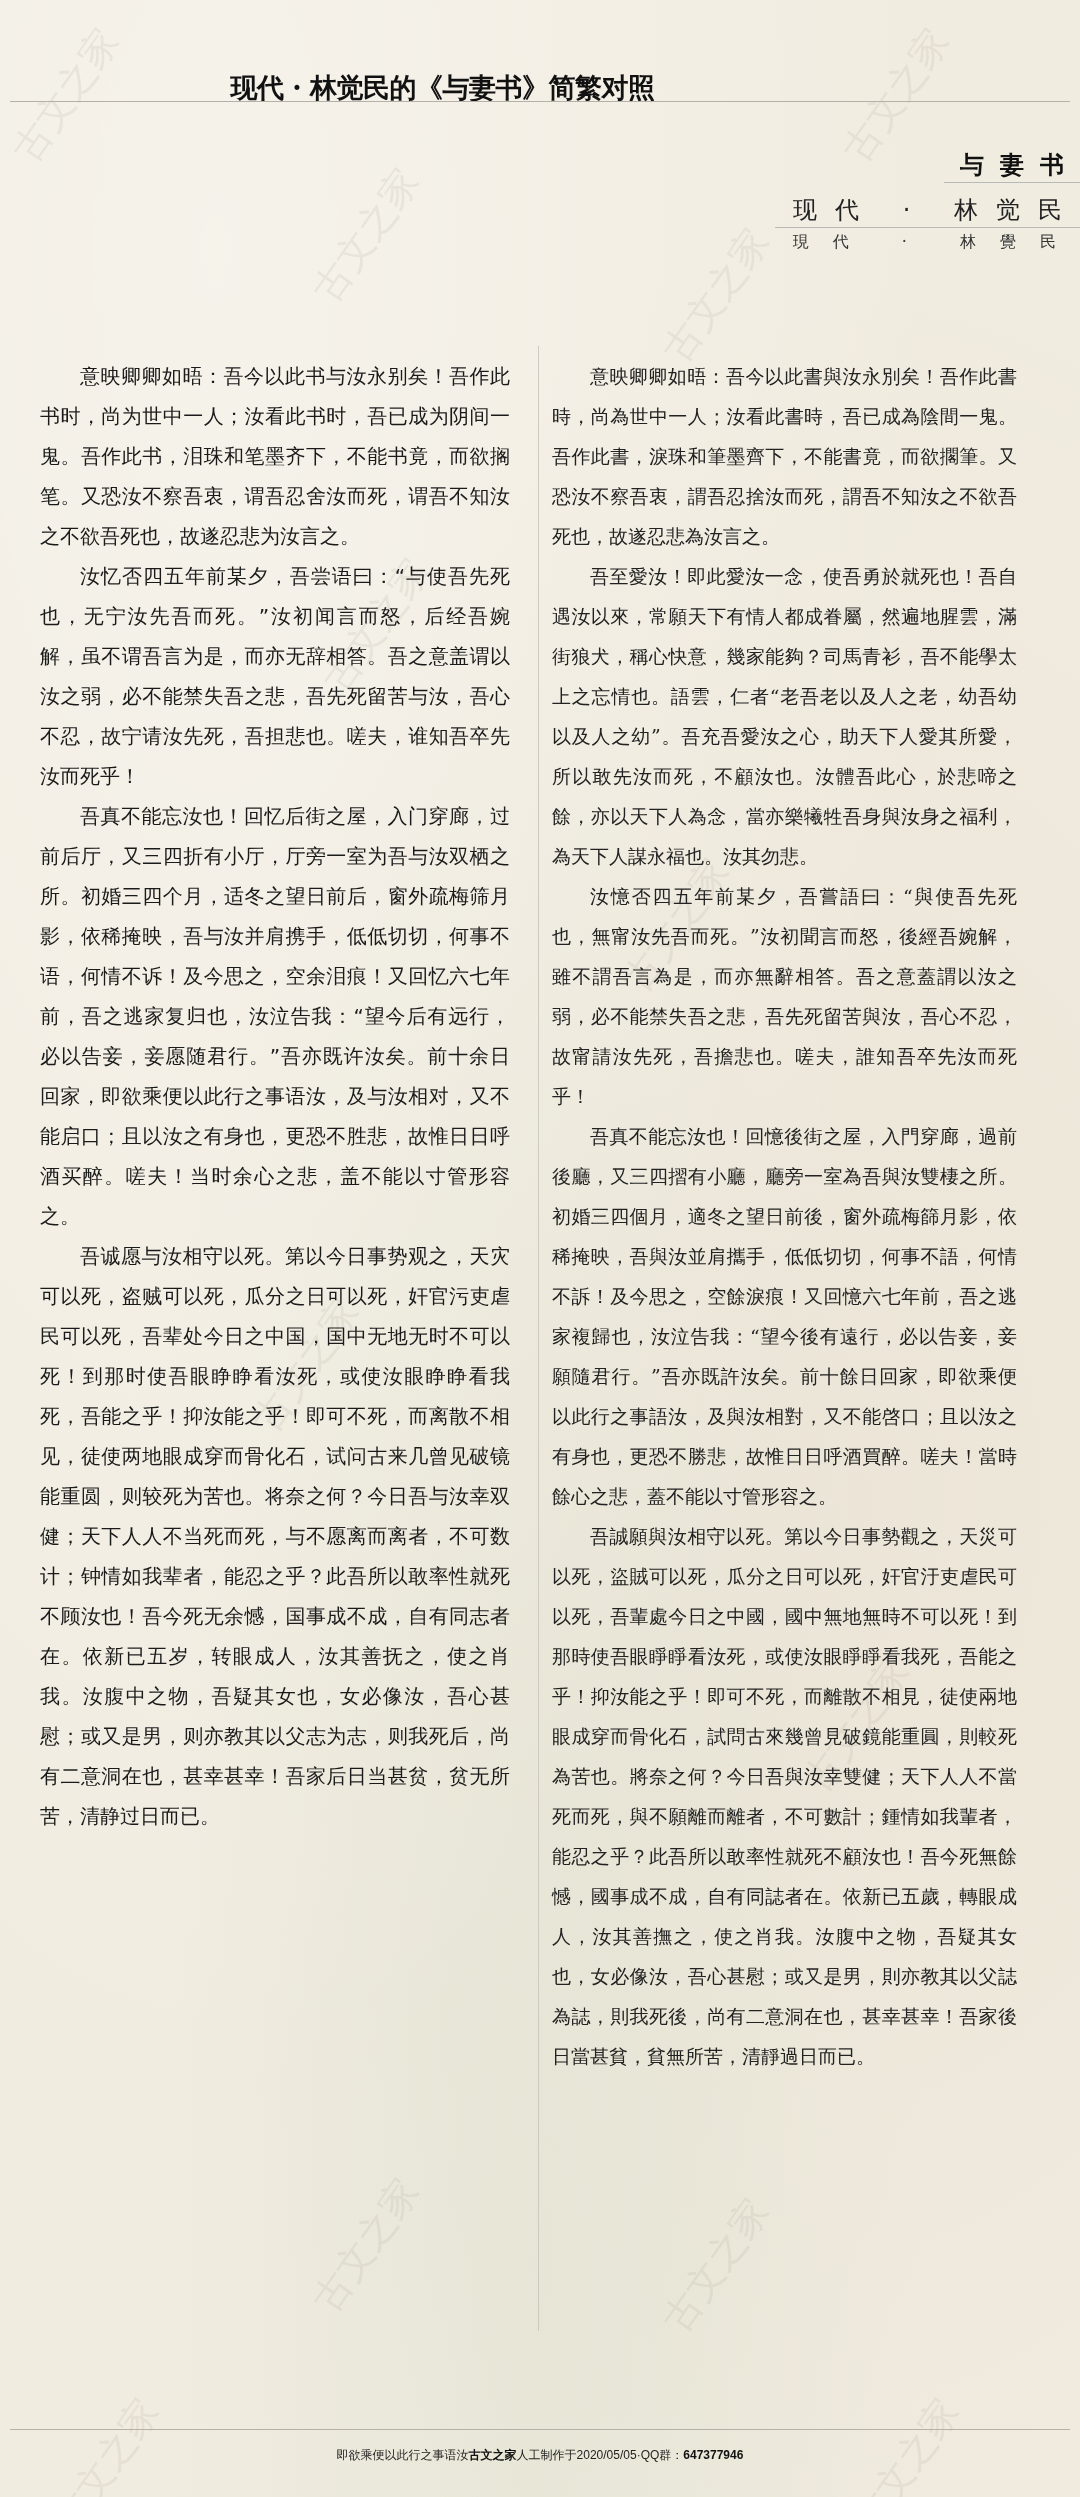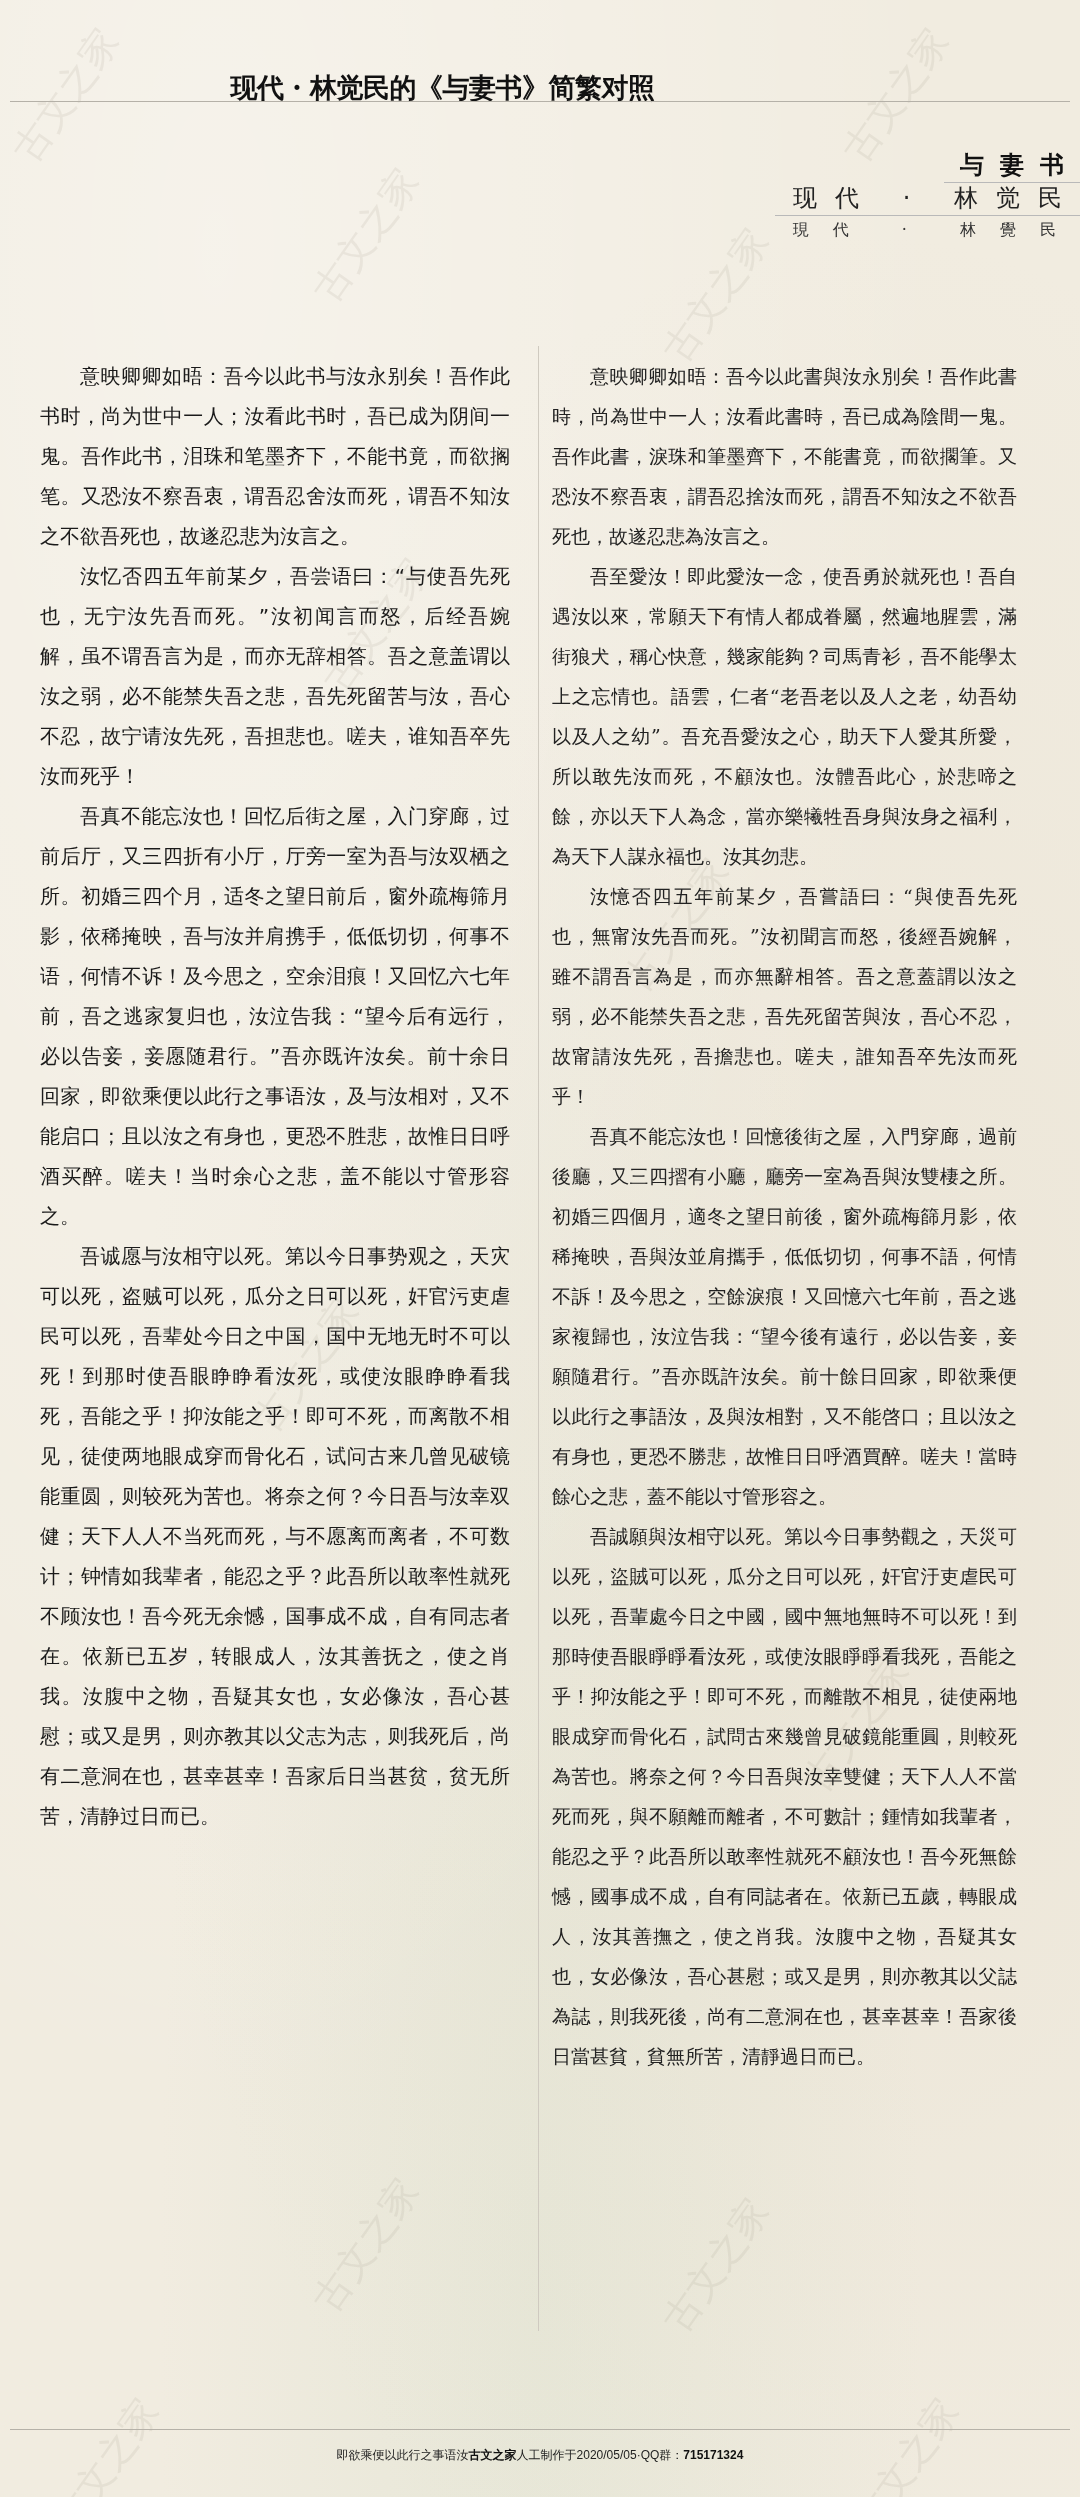--- a/index.html
+++ b/index.html
@@ -35,21 +35,21 @@
     font-family: "DejaVu Sans", sans-serif; font-weight: bold;
     font-size: 24px; letter-spacing: 16px; padding-left: 16px;
     border-bottom: 1.5px solid #b9b9b9; padding-bottom: 2px; line-height: 30px;
   }
   .title-t {
     font-family: "DejaVu Serif", serif;
     font-size: 19px; letter-spacing: 20px; padding-left: 20px; margin-top: 4px;
     color: #222;
   }
   .author-s {
-    display: inline-block; 
+    display: inline-block; margin-top: 12px;
     font-family: "DejaVu Sans", sans-serif;
     font-size: 24px; letter-spacing: 18px; padding-left: 18px;
     border-bottom: 1.5px solid #b9b9b9; padding-bottom: 2px; line-height: 30px;
     color: #222;
   }
   .author-t {
     font-family: "DejaVu Serif", serif;
     font-size: 16px; letter-spacing: 24px; padding-left: 24px; margin-top: 4px;
     color: #333;
   }
@@ -131,14 +131,14 @@
   <p>意映卿卿如晤：吾今以此書與汝永別矣！吾作此書時，尚為世中一人；汝看此書時，吾已成為陰間一鬼。吾作此書，淚珠和筆墨齊下，不能書竟，而欲擱筆。又恐汝不察吾衷，謂吾忍捨汝而死，謂吾不知汝之不欲吾死也，故遂忍悲為汝言之。</p>
   <p>吾至愛汝！即此愛汝一念，使吾勇於就死也！吾自遇汝以來，常願天下有情人都成眷屬，然遍地腥雲，滿街狼犬，稱心快意，幾家能夠？司馬青衫，吾不能學太上之忘情也。語雲，仁者“老吾老以及人之老，幼吾幼以及人之幼”。吾充吾愛汝之心，助天下人愛其所愛，所以敢先汝而死，不顧汝也。汝體吾此心，於悲啼之餘，亦以天下人為念，當亦樂犧牲吾身與汝身之福利，為天下人謀永福也。汝其勿悲。</p>
   <p>汝憶否四五年前某夕，吾嘗語曰：“與使吾先死也，無甯汝先吾而死。”汝初聞言而怒，後經吾婉解，雖不謂吾言為是，而亦無辭相答。吾之意蓋謂以汝之弱，必不能禁失吾之悲，吾先死留苦與汝，吾心不忍，故甯請汝先死，吾擔悲也。嗟夫，誰知吾卒先汝而死乎！</p>
   <p>吾真不能忘汝也！回憶後街之屋，入門穿廊，過前後廳，又三四摺有小廳，廳旁一室為吾與汝雙棲之所。初婚三四個月，適冬之望日前後，窗外疏梅篩月影，依稀掩映，吾與汝並肩攜手，低低切切，何事不語，何情不訴！及今思之，空餘淚痕！又回憶六七年前，吾之逃家複歸也，汝泣告我：“望今後有遠行，必以告妾，妾願隨君行。”吾亦既許汝矣。前十餘日回家，即欲乘便以此行之事語汝，及與汝相對，又不能啓口；且以汝之有身也，更恐不勝悲，故惟日日呼酒買醉。嗟夫！當時餘心之悲，蓋不能以寸管形容之。</p>
   <p>吾誠願與汝相守以死。第以今日事勢觀之，天災可以死，盜賊可以死，瓜分之日可以死，奸官汙吏虐民可以死，吾輩處今日之中國，國中無地無時不可以死！到那時使吾眼睜睜看汝死，或使汝眼睜睜看我死，吾能之乎！抑汝能之乎！即可不死，而離散不相見，徒使兩地眼成穿而骨化石，試問古來幾曾見破鏡能重圓，則較死為苦也。將奈之何？今日吾與汝幸雙健；天下人人不當死而死，與不願離而離者，不可數計；鍾情如我輩者，能忍之乎？此吾所以敢率性就死不顧汝也！吾今死無餘憾，國事成不成，自有同誌者在。依新已五歲，轉眼成人，汝其善撫之，使之肖我。汝腹中之物，吾疑其女也，女必像汝，吾心甚慰；或又是男，則亦教其以父誌為誌，則我死後，尚有二意洞在也，甚幸甚幸！吾家後日當甚貧，貧無所苦，清靜過日而已。</p>
 </div>
 
 <div class="hr-bottom"></div>
 
 <div class="footer">
-  <span>即欲乘便以此行之事语汝</span><b>古文之家</b><span>人工制作于2020/05/05·QQ群：</span><b>715171324</b>
+  <span>即欲乘便以此行之事语汝</span><b>古文之家</b><span>人工制作于2020/05/05·QQ群：</span><b>647377946</b>
 </div>
 
 </body></html>

